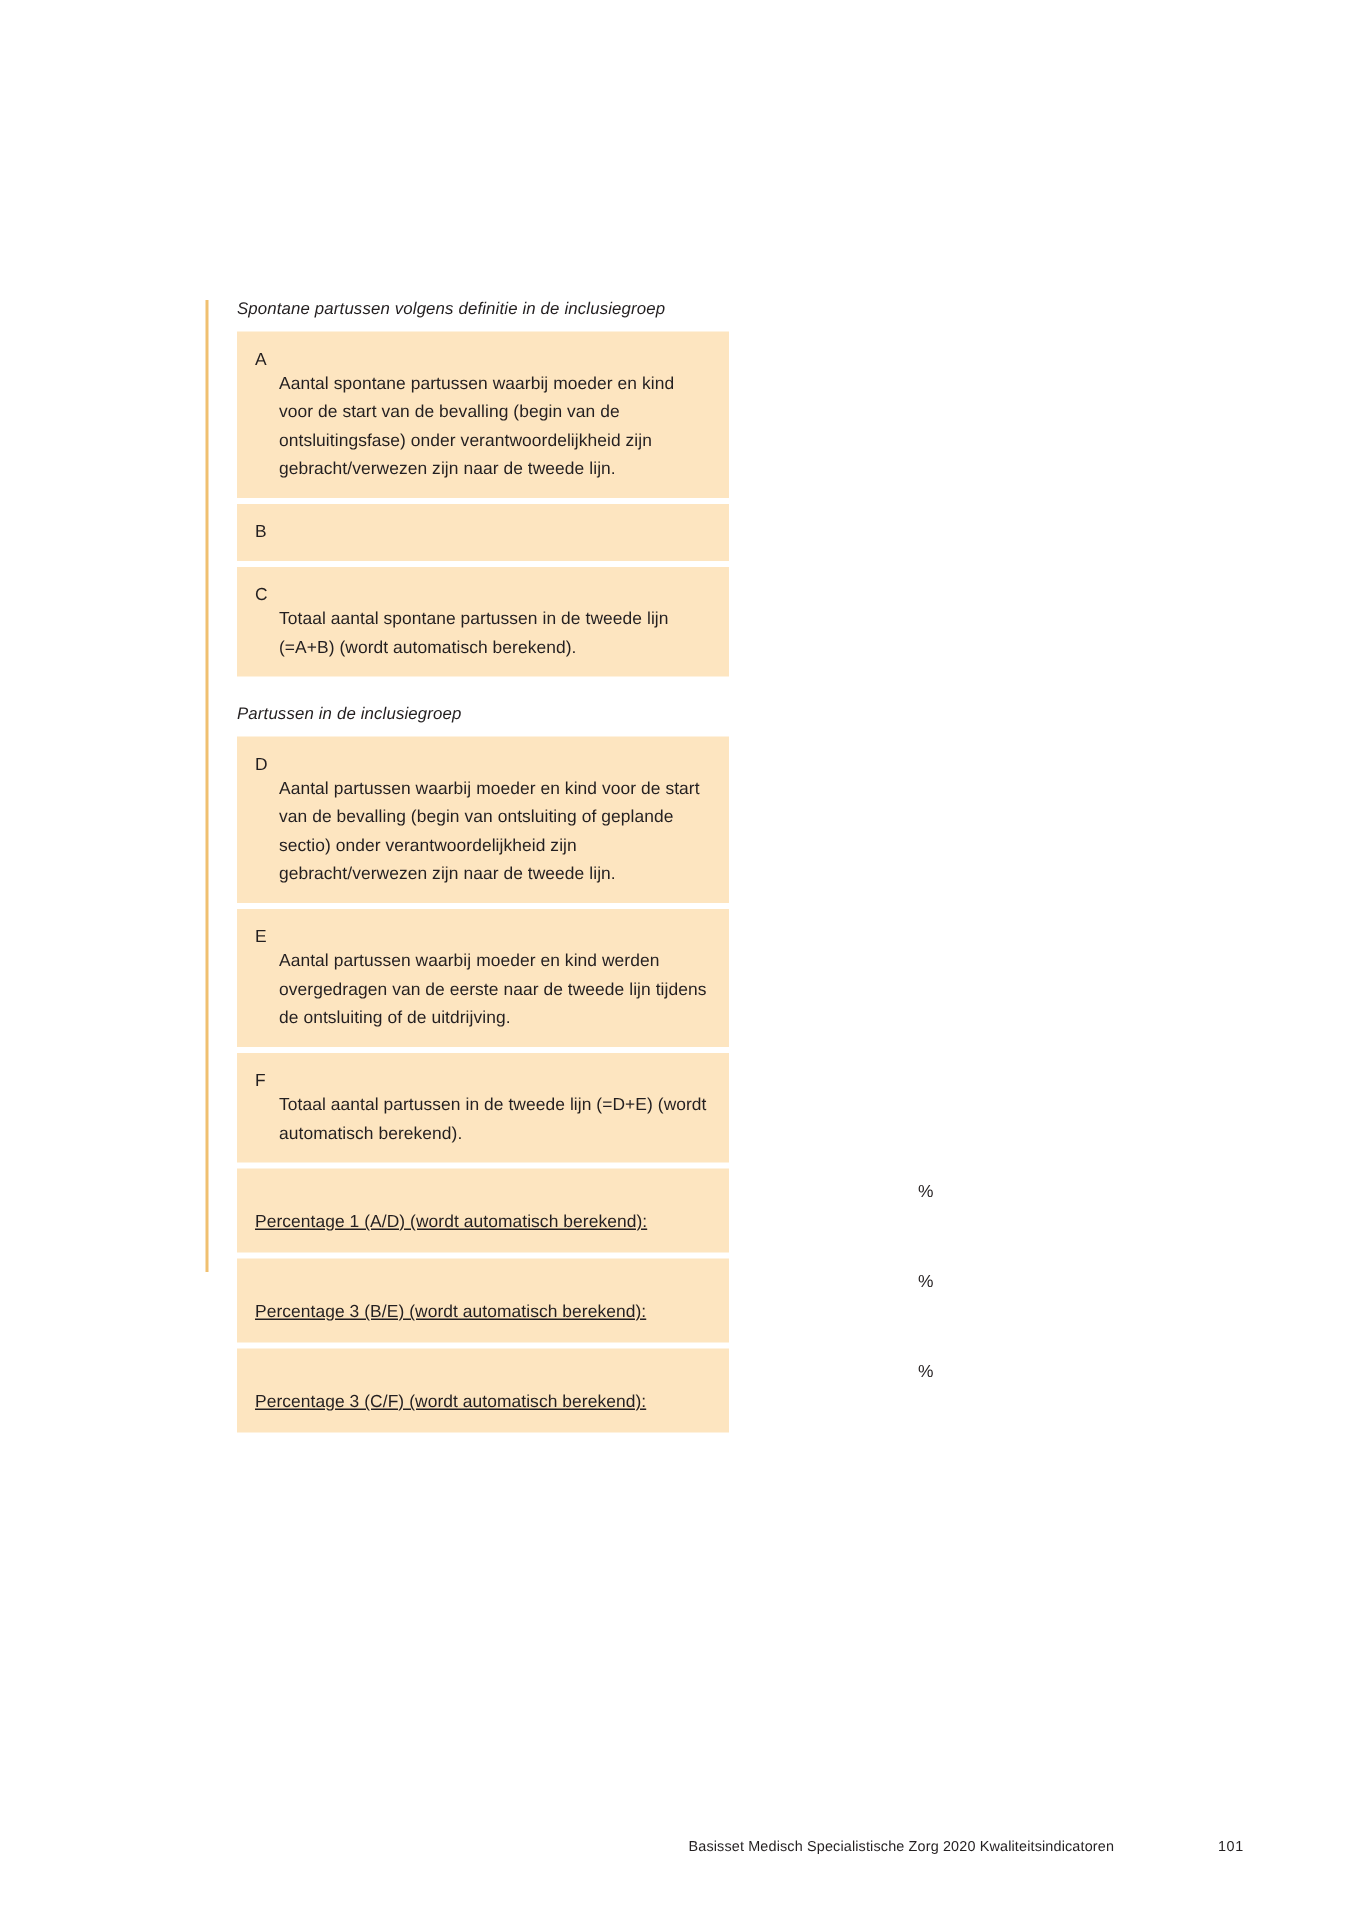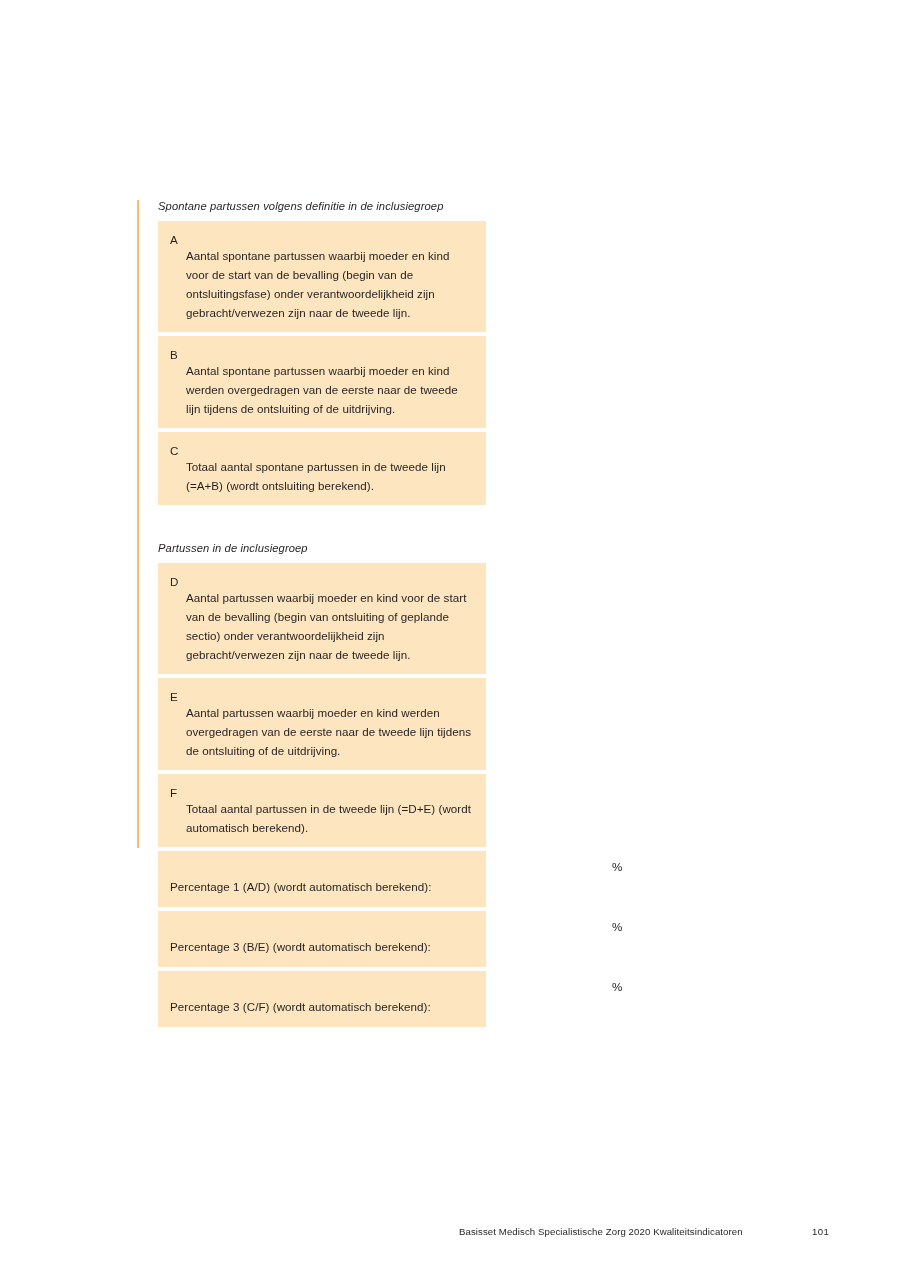--- a/index.html
+++ b/index.html
@@ -42,21 +42,21 @@
 
   .group-title {
     font-style: italic;
     font-size: 11.2px;
     color: #231f20;
     margin: 0 0 9px 0;
     padding-left: 21px;
     letter-spacing: 0.1px;
   }
   .group-title.second {
-    margin-top: 37px;
+    margin-top: 19px;
   }
 
   .row {
     position: relative;
     background: #fde5c0;
     margin-left: 21px;
     margin-bottom: 4px;
     padding: 9px 12px 10px 12px;
     box-sizing: border-box;
     width: 328px;
@@ -75,20 +75,21 @@
     line-height: 19px;
     color: #231f20;
     letter-spacing: 0.05px;
     margin-top: 16px;
   }
   .row.plain .text {
     padding-left: 0;
   }
   .row.plain {
     padding: 10px 12px 11px 12px;
+    text-decoration: underline;
   }
 
   .pct-row {
     position: relative;
     margin-bottom: 4px;
   }
   .pct-symbol {
     position: absolute;
     left: 475px;
     top: 9px;
@@ -133,26 +134,25 @@
 
     <div class="group-title">Spontane partussen volgens definitie in de inclusiegroep</div>
 
     <div class="row">
       <div class="letter">A</div>
       <div class="text">Aantal spontane partussen waarbij moeder en kind voor de start van de bevalling (begin van de ontsluitingsfase) onder verantwoordelijkheid zijn gebracht/verwezen zijn naar de tweede lijn.</div>
     </div>
 
     <div class="row">
       <div class="letter">B</div>
-      <div class="text">Aantal spontane partussen waarbij moeder en kind werden overgedragen van de eerste naar de tweede lijn tijdens de ontsluiting of de uitdrijving.</div>
     </div>
 
     <div class="row">
       <div class="letter">C</div>
-      <div class="text">Totaal aantal spontane partussen in de tweede lijn (=A+B) (wordt ontsluiting berekend).</div>
+      <div class="text">Totaal aantal spontane partussen in de tweede lijn (=A+B) (wordt automatisch berekend).</div>
     </div>
 
     <div class="group-title second">Partussen in de inclusiegroep</div>
 
     <div class="row">
       <div class="letter">D</div>
       <div class="text">Aantal partussen waarbij moeder en kind voor de start van de bevalling (begin van ontsluiting of geplande sectio) onder verantwoordelijkheid zijn gebracht/verwezen zijn naar de tweede lijn.</div>
     </div>
 
     <div class="row">

